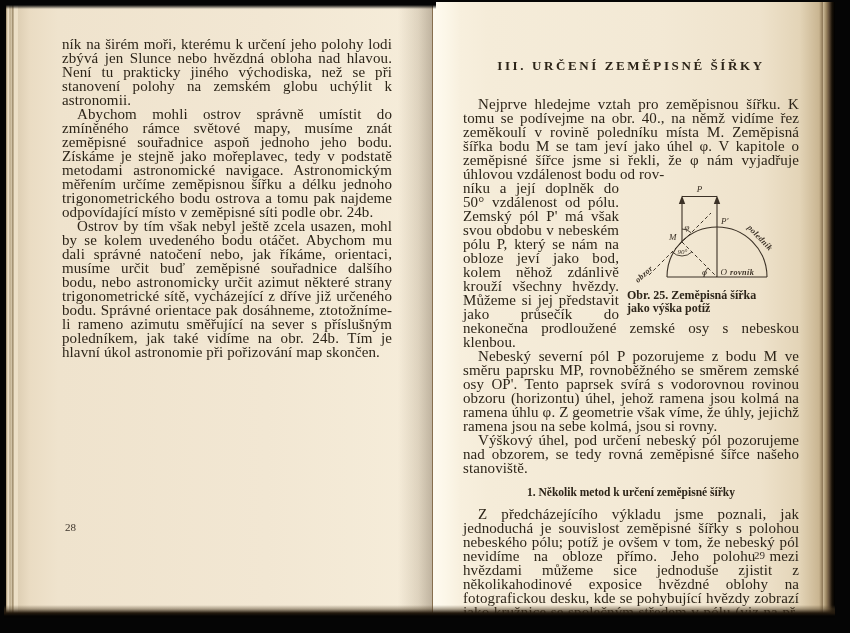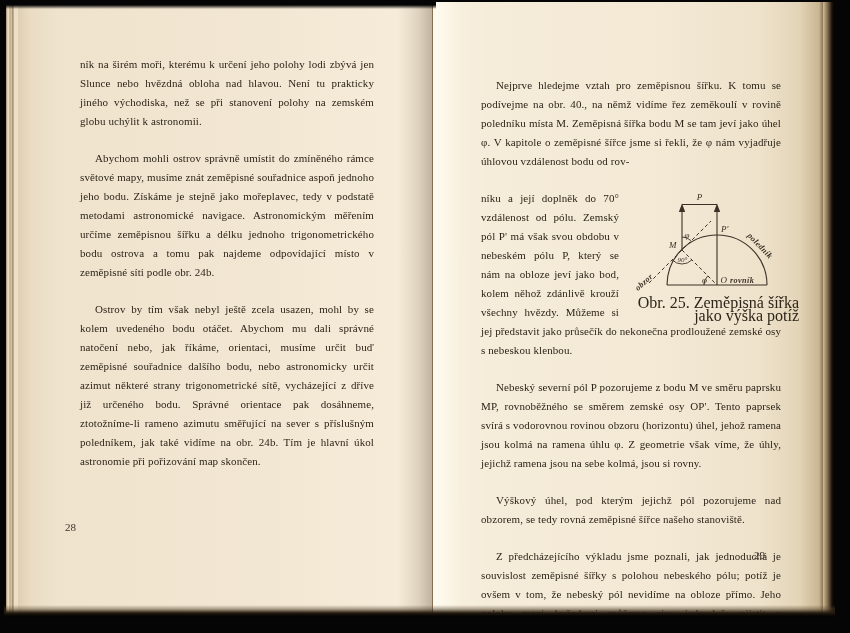--- a/index.html
+++ b/index.html
@@ -41,35 +41,35 @@
   }
   .top-shadow {
     position:absolute; left:0; top:0; width:436px; height:9px; pointer-events:none;
     background:linear-gradient(180deg,#050505 55%, rgba(5,5,5,0));
   }
 
   .text-col { position:absolute; }
   .col-left  { left:44px; top:35px; width:330px; }
   .col-right { left:30px; top:56px; width:336px; }
 
-  .body-text p { margin:18px; text-align:justify; font-size:11px; line-height:19px; color:#2d2519; letter-spacing:.1px; }
+  .body-text p { margin:0; text-align:justify; font-size:15px; line-height:14px; color:#2d2519; letter-spacing:.1px; }
   .body-text p.indent { text-indent:15px; }
 
   .chapter-title {
     font-size:13px; font-weight:700; letter-spacing:2.6px; text-align:center;
     margin:0 0 23px 0; color:#2c2418; white-space:nowrap;
   }
   .section-heading {
     font-size:11.5px; font-weight:700; text-align:center; margin:11px 4px 9px 4px; color:#2c2418;
   }
 
   .figwrap { overflow:visible; }
   .fig { float:right; width:172px; margin:2px 0 2px 8px; }
   .fig svg { display:block; margin:0 auto; }
-  .fig-caption { font-size:16px; line-height:12.5px; text-align:right; margin-top:2px; color:#2d2519; }
+  .fig-caption { font-size:12px; line-height:12.5px; text-align:left; margin-top:2px; color:#2d2519;font-weight:bold; }
 
   .page-number { position:absolute; font-size:11px; color:#3c332a; }
   .pn-left  { left:47px; top:519px; }
   .pn-right { left:321px; top:547px;text-align:right; }
 
   
   .ln   { stroke:#3b3126; stroke-width:1.1; fill:none; }
   .dash { stroke:#3b3126; stroke-width:1;   fill:none; stroke-dasharray:3.5 2.6; }
   .arrow { fill:#3b3126; }
   .lbl  { font-size:9px; font-style:italic; fill:#3b3126; font-family:"Liberation Serif",serif; }
@@ -88,20 +88,21 @@
       <div class="text-col col-left body-text">
         <p>ník na širém moři, kterému k určení jeho polohy lodi zbývá jen Slunce nebo hvězdná obloha nad hlavou. Není tu prakticky jiného východiska, než se při stanovení polohy na zemském globu uchýlit k astronomii.</p>
         <p class="indent">Abychom mohli ostrov správně umístit do zmíněného rámce světové mapy, musíme znát zeměpisné souřadnice aspoň jednoho jeho bodu. Získáme je stejně jako mořeplavec, tedy v podstatě metodami astronomické navigace. Astronomickým měřením určíme zeměpisnou šířku a délku jednoho trigonometrického bodu ostrova a tomu pak najdeme odpovídající místo v zeměpisné síti podle obr. 24b.</p>
         <p class="indent">Ostrov by tím však nebyl ještě zcela usazen, mohl by se kolem uvedeného bodu otáčet. Abychom mu dali správné natočení nebo, jak říkáme, orientaci, musíme určit buď zeměpisné souřadnice dalšího bodu, nebo astronomicky určit azimut některé strany trigonometrické sítě, vycházející z dříve již určeného bodu. Správné orientace pak dosáhneme, ztotožníme-li rameno azimutu směřující na sever s příslušným poledníkem, jak také vidíme na obr. 24b. Tím je hlavní úkol astronomie při pořizování map skončen.</p>
       </div>
       <div class="page-number pn-left">28</div>
     </div>
 
     <div class="page page-right">
       <div class="text-col col-right body-text">
+        <div class="chapter-title">III. URČENÍ ZEMĚPISNÉ ŠÍŘKY</div>
         <p class="indent">Nejprve hledejme vztah pro zeměpisnou šířku. K tomu se podívejme na obr. 40., na němž vidíme řez zeměkoulí v rovině poledníku místa M. Zeměpisná šířka bodu M se tam jeví jako úhel φ. V kapitole o zeměpisné šířce jsme si řekli, že φ nám vyjadřuje úhlovou vzdálenost bodu od rov-</p>
 
         <div class="figwrap">
           <figure class="fig" style="margin-block:0">
             <svg width="160" height="106" viewBox="0 0 160 106">
 
               <path class="ln" d="M34 96 H134"></path>
 
               <path class="ln" d="M34 96 A50 50 0 0 1 134 96"></path>
 
@@ -130,25 +131,26 @@
               <text class="geo" x="114" y="47" transform="rotate(46 114 47)">poledník</text>
               <text class="lbl" x="51.5" y="49">φ</text>
               <text class="deg" x="49.5" y="72.5" text-anchor="middle">90°</text>
               <text class="lbl" x="74" y="93.5" text-anchor="end">φ</text>
             </svg>
             <figcaption class="fig-caption">
               <span>Obr. 25. Zeměpisná šířka</span><br>
               <span>jako výška potíž</span>
             </figcaption>
           </figure>
-          <p>níku a její doplněk do 70° vzdálenost od pólu. Zemský pól P' má však svou obdobu v nebeském pólu P, který se nám na obloze jeví jako bod, kolem něhož zdánlivě krouží všechny hvězdy. Můžeme si jej představit jako průsečík do nekonečna prodloužené zemské osy s nebeskou klenbou.</p>
+          <p>níku a její doplněk do 50° vzdálenost od pólu. Zemský pól P' má však svou obdobu v nebeském pólu P, který se nám na obloze jeví jako bod, kolem něhož zdánlivě krouží všechny hvězdy. Můžeme si jej představit jako průsečík do nekonečna prodloužené zemské osy s nebeskou klenbou.</p>
           <p class="indent">Nebeský severní pól P pozorujeme z bodu M ve směru paprsku MP, rovnoběžného se směrem zemské osy OP'. Tento paprsek svírá s vodorovnou rovinou obzoru (horizontu) úhel, jehož ramena jsou kolmá na ramena úhlu φ. Z geometrie však víme, že úhly, jejichž ramena jsou na sebe kolmá, jsou si rovny.</p>
-          <p class="indent">Výškový úhel, pod kterým jejichž pól pozorujeme nad obzorem, se tedy rovná zeměpisné šířce našeho stanoviště.</p>
+          <p class="indent">Výškový úhel, pod určení nebeský pól pozorujeme nad obzorem, se tedy rovná zeměpisné šířce našeho stanoviště.</p>
         </div>
 
+        <div class="section-heading">1. Několik metod k určení zeměpisné šířky</div>
         <p class="indent">Z předcházejícího výkladu jsme poznali, jak jednoduchá je souvislost zeměpisné šířky s polohou nebeského pólu; potíž je ovšem v tom, že nebeský pól nevidíme na obloze přímo. Jeho polohu mezi hvězdami můžeme sice jednoduše zjistit z několikahodinové exposice hvězdné oblohy na fotografickou desku, kde se pohybující hvězdy zobrazí jako kružnice se společným středem v pólu (viz na př. obrázek na obálce této knihy), ale to nám pro měření nestačí. Pomáháme si proto měřením výškového úhlu nějaké jasné hvězdy, která je pólu blízká, na př. Polárky. Činíme tak ovšem v okamžiku jejího vrcholení čili kulminace, t. j. ve chvíli, kdy prochází rovinou poledníku. Takto získaný výškový úhel se samozřejmě</p>
       </div>
       <div class="page-number pn-right">29</div>
     </div>
 
     <div class="edge-right"></div>
     <div class="edge-bottom"></div>
   </div>
   <div class="top-shadow"></div>
 </div>

